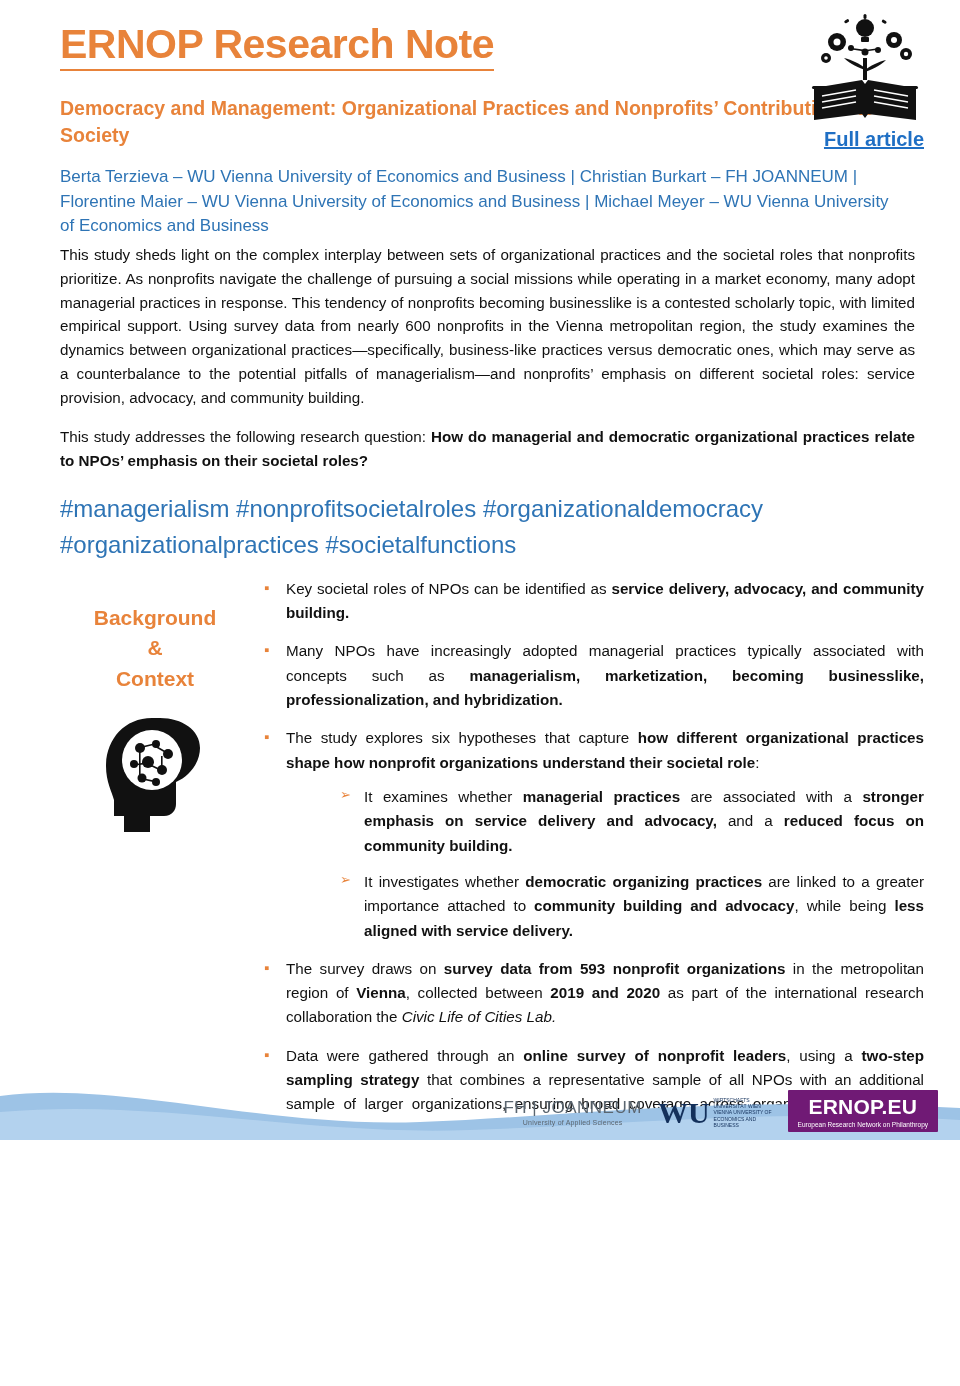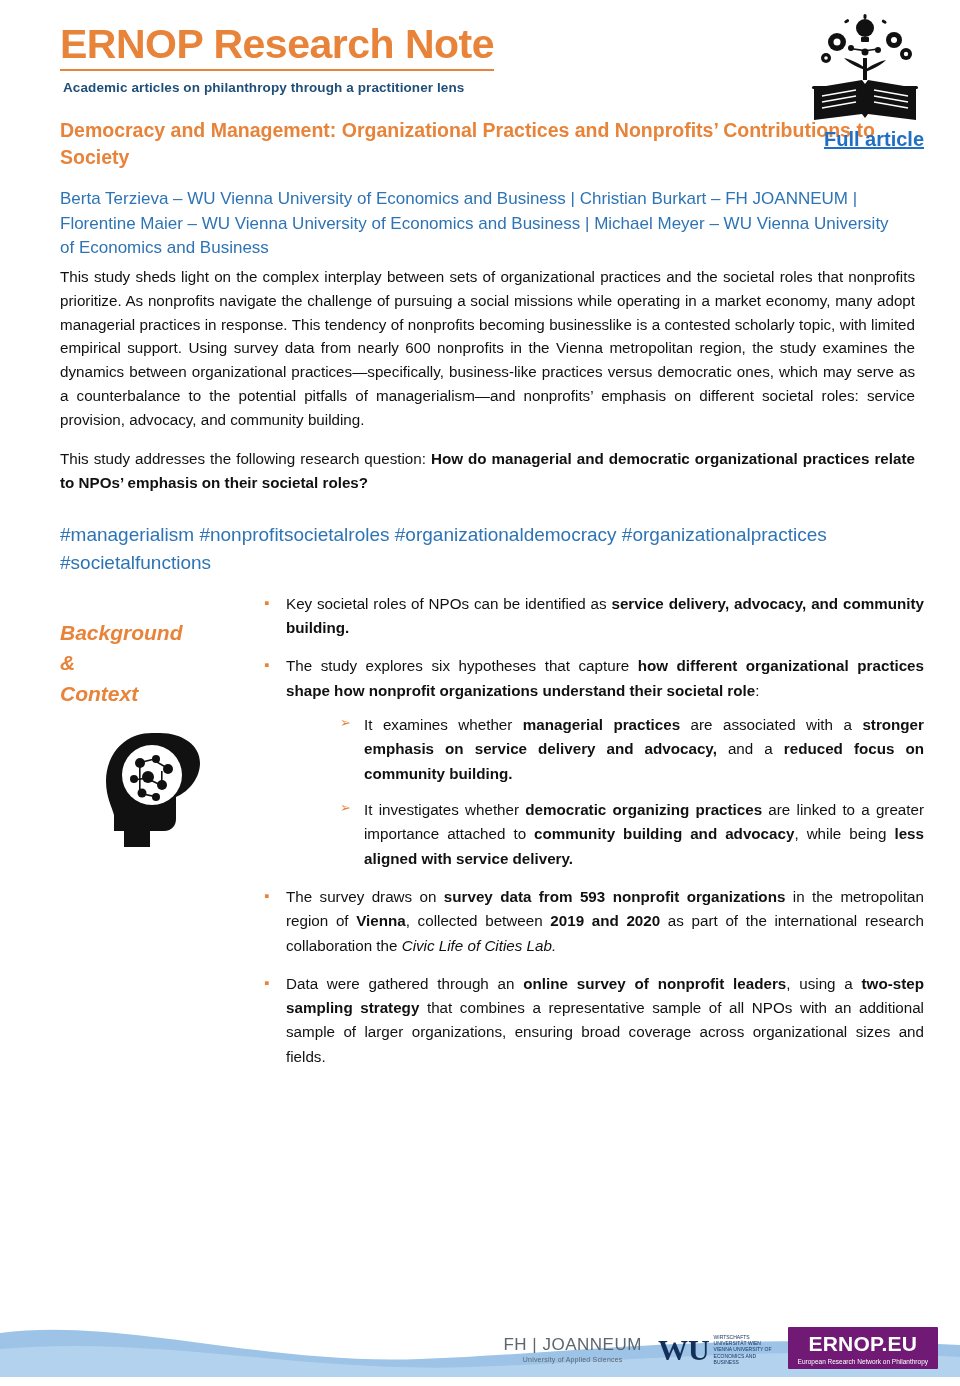--- a/index.html
+++ b/index.html
@@ -10,21 +10,21 @@
     background: #ffffff;
     font-family: "Liberation Sans", sans-serif;
     color: #1a1a1a;
     position: relative;
     overflow: hidden;
   }
 
   .page {
     position: relative;
     width: 960px;
-    height: 1377px;
+    height: 1140px;
   }
 
   
   .header {
     position: relative;
     padding: 22px 36px 0 60px;
   }
   .brand-title {
     font-size: 41px;
     font-weight: bold;
@@ -101,38 +101,37 @@
     line-height: 1.57;
     text-align: justify;
     margin-top: 14px;
     color: #111;
     max-width: 855px;
   }
   .research-q b { font-weight: bold; }
 
   .hashtags {
     color: #2E74B5;
-    font-size: 19px;
+    font-size: 24px;
     line-height: 1.5;
-    margin-top: 26px;
+    margin-top: 18px;
     max-width: 800px;
   }
 
   
   .section {
     display: flex;
     margin-top: 14px;
     align-items: flex-start;
   }
   .section-label {
     width: 190px;
     flex: 0 0 190px;
-    text-align: left;
+    text-align: center;
     padding-top: 26px;
-    font-style: italic;
   }
   .section-label .lbl {
     color: #E8833A;
     font-size: 21px;
     font-weight: bold;
     line-height: 1.45;
   }
   .head-icon {
     margin: 18px auto 0 auto;
     width: 130px;
@@ -245,21 +244,20 @@
   .logo-ernop .e1 { font-size: 21px; font-weight: bold; letter-spacing: 0.2px; }
   .logo-ernop .e2 { font-size: 6.5px; margin-top: 2px; }
 </style>
 </head>
 <body>
 
 <div class="page">
 
   <div class="header">
     <div class="brand-title">ERNOP Research Note</div>
-    <div class="brand-sub">Academic articles on philanthropy through a practitioner lens</div>
 
     <div class="logo-book">
       <svg viewBox="0 0 118 108" width="118" height="108" aria-hidden="true">
         <g fill="#111">
 
           <circle cx="59" cy="14" r="9"></circle>
           <rect x="55" y="23" width="8" height="5" rx="1"></rect>
 
           <rect x="57.5" y="0" width="3" height="5" rx="1.5"></rect>
           <rect x="38" y="6" width="5" height="3" rx="1.5" transform="rotate(-30 40 7)"></rect>
@@ -344,20 +342,21 @@
               <rect x="71" y="44" width="1.6" height="16"></rect>
             </g>
             <path d="M34 104 L34 120 L46 120 L46 112 L38 112 L38 104 Z" fill="#111"></path>
           </svg>
         </div>
       </div>
 
       <div class="bullets">
         <ul class="lvl1" id="bullet-list">
             <li><span>Key societal roles of NPOs can be identified as </span><b class="em">service delivery, advocacy, and community building.</b></li>
+            <li><span>Many NPOs have increasingly adopted managerial practices typically associated with concepts such as </span><b class="em">managerialism, marketization, becoming businesslike, professionalization, and hybridization.</b></li>
             <li><span>The study explores six hypotheses that capture </span><b class="em">how different organizational practices shape how nonprofit organizations understand their societal role</b><span>:</span><ul class="lvl2">
                 <li><span>It examines whether </span><b class="em">managerial practices</b><span> are associated with a </span><b class="em">stronger emphasis on service delivery and advocacy,</b><span> and a </span><b class="em">reduced focus on community building.</b></li>
                 <li><span>It investigates whether </span><b class="em">democratic organizing practices</b><span> are linked to a greater importance attached to </span><b class="em">community building and advocacy</b><span>, while being </span><b class="em">less aligned with service delivery.</b></li>
               </ul></li>
             <li><span>The survey draws on </span><b class="em">survey data from 593 nonprofit organizations</b><span> in the metropolitan region of </span><b class="em">Vienna</b><span>, collected between </span><b class="em">2019 and 2020</b><span> as part of the international research collaboration the </span><i class="em">Civic Life of Cities Lab.</i></li>
             <li><span>Data were gathered through an </span><b class="em">online survey of nonprofit leaders</b><span>, using a </span><b class="em">two-step sampling strategy</b><span> that combines a representative sample of all NPOs with an additional sample of larger organizations, ensuring broad coverage across organizational sizes and fields.</span></li>
           </ul>
       </div>
     </div>
 

